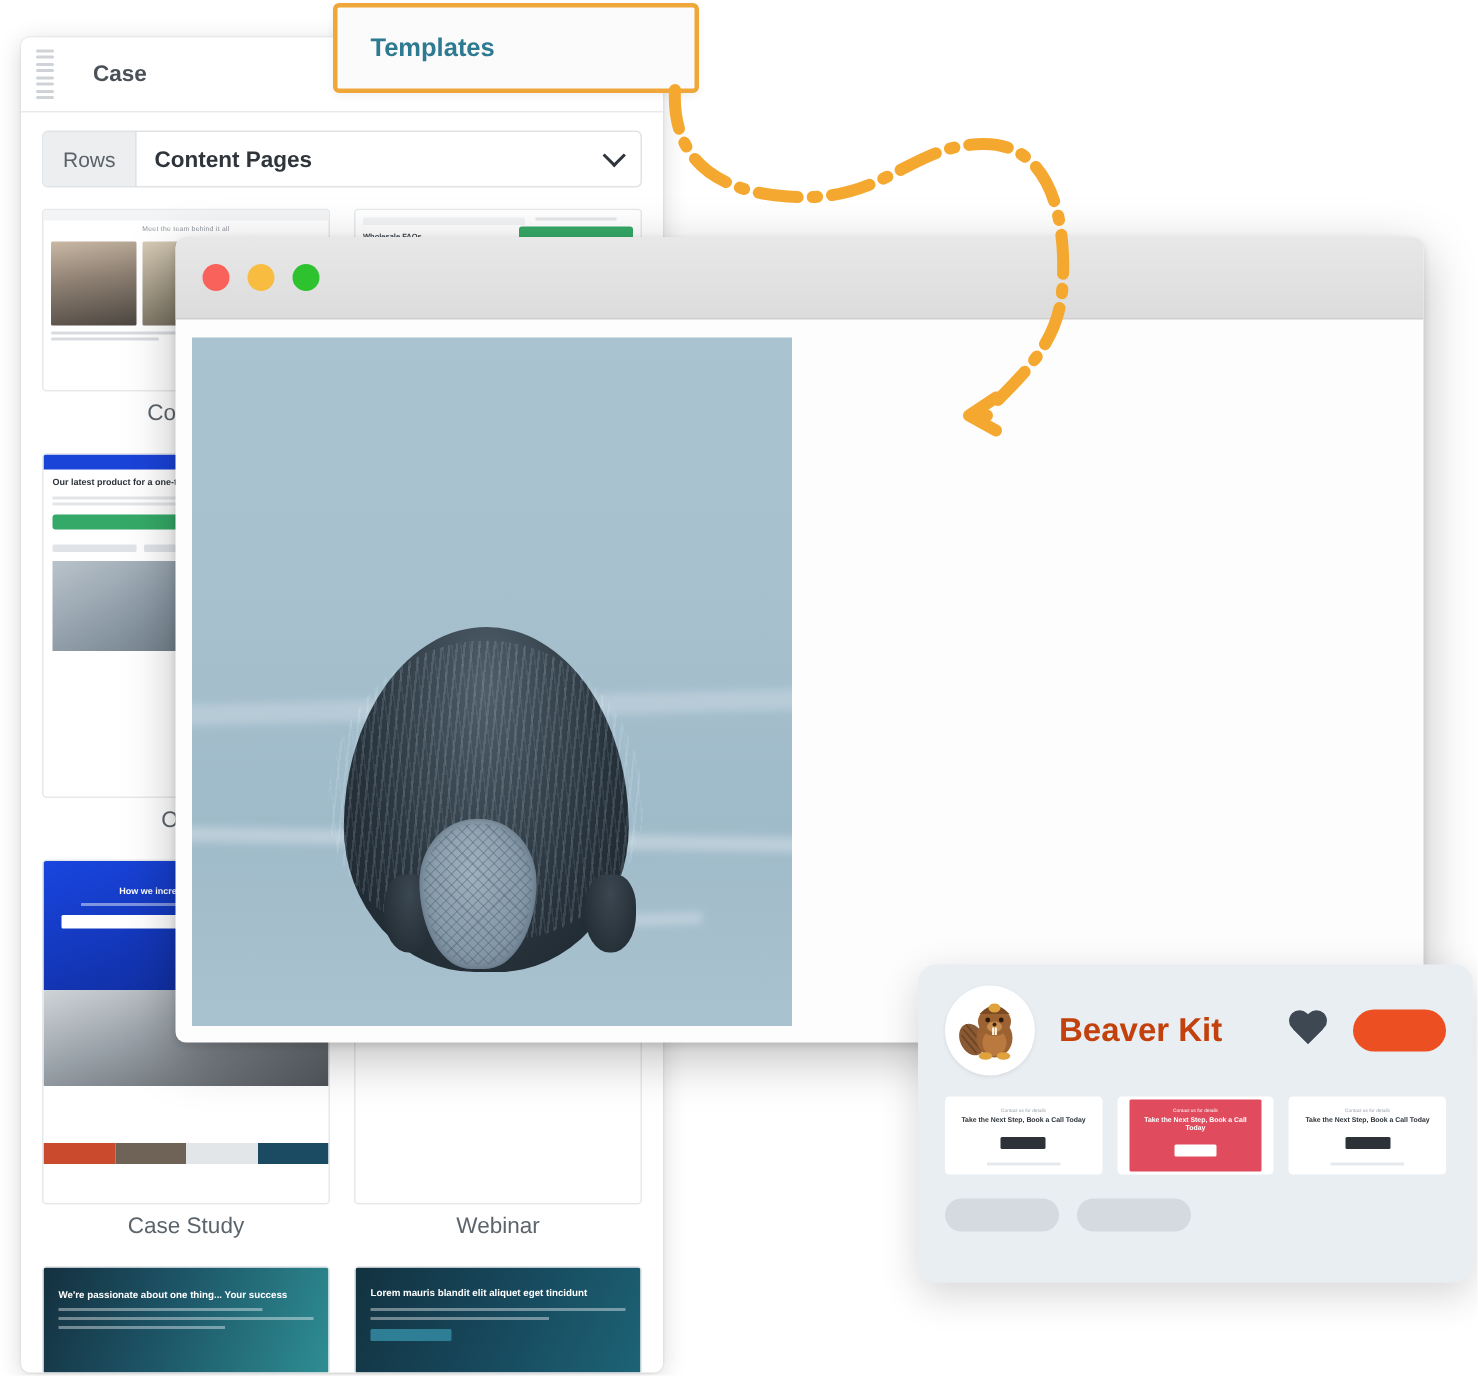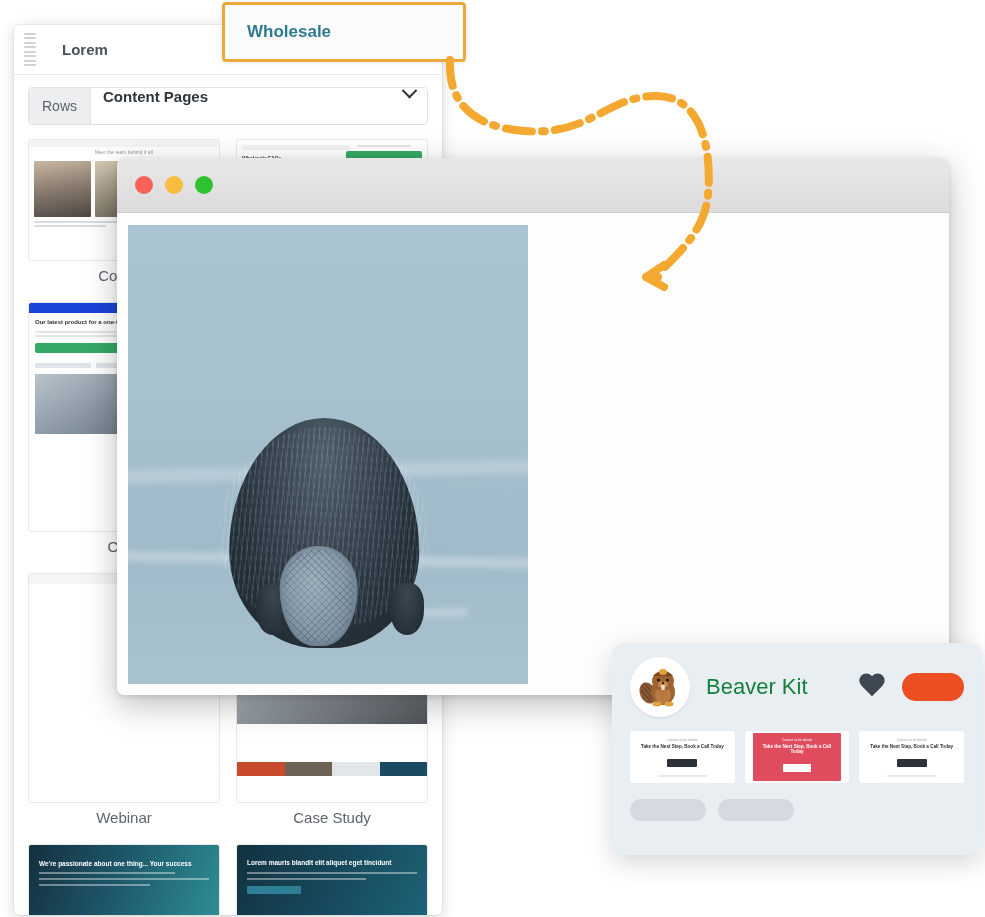--- a/index.html
+++ b/index.html
@@ -41,21 +41,21 @@
     display:flex; align-items:stretch;
     border: 1px solid #dfe3e6; border-radius: 4px; background:#fff;
     overflow:hidden;
   }
   .group-label {
     background:#eceef0; color:#5b6268; font-size:14px;
     display:flex; align-items:center; padding: 0 13px;
     border-right:1px solid #dfe3e6;
   }
   .group-value {
-    flex:1; display:flex; justify-content:space-between;
+    flex:1; display:flex; align-items:center; justify-content:space-between;
     padding: 0 12px; font-size:15px; color:#2f353b; font-weight:700;
   }
   .chev { width:11px; height:11px; border-right:2px solid #2f353b; border-bottom:2px solid #2f353b;
     transform: rotate(45deg) translate(-2px,-2px); }
 
   
   .tpl-scroll { position:absolute; left:0; top:114px; right:0; bottom:0; overflow:hidden; }
   .tpl-grid { padding: 0 14px; display:grid; grid-template-columns: 1fr 1fr; column-gap: 16px; }
   .tpl-cell { margin-bottom: 8px; }
   .thumb {
@@ -207,21 +207,21 @@
     background:#e9eef3; border-radius:12px; z-index:50;
     box-shadow: 0 8px 26px rgba(0,0,0,.16);
     padding: 14px 18px;
   }
   .kit-head { display:flex; align-items:center; }
   .kit-avatar {
     width:60px; height:60px; border-radius:50%; background:#fff; position:relative;
     display:flex; align-items:center; justify-content:center; overflow:hidden;
     box-shadow: 0 1px 3px rgba(0,0,0,.08);
   }
-  .kit-title { margin-left:16px; font-size:22px; font-weight:400; color:#15803d; }
+  .kit-title { margin-left:16px; font-size:22px; font-weight:700; color:#c2410c; }
   .kit-actions { margin-left:auto; display:flex; align-items:center; gap:16px; }
   .heart { width:28px; height:26px; position:relative; }
   .heart::before, .heart::after {
     content:""; position:absolute; top:0; width:14px; height:22px;
     background:#3d4852; border-radius:8px 8px 0 0;
   }
   .heart::before { left:14px; transform: rotate(-45deg); transform-origin: 0 100%; }
   .heart::after  { left:0;   transform: rotate(45deg);  transform-origin: 100% 100%; }
   .kit-btn { width:62px; height:28px; background:#ec4f21; border-radius:14px; }
 
@@ -250,21 +250,21 @@
       <div class="drag-handle">
         <i></i>
           <i></i>
           <i></i>
           <i></i>
           <i></i>
           <i></i>
           <i></i>
           <i></i>
       </div>
-      <div class="tab-item tab-rows">Lorem</div>
+      <div class="tab-item tab-rows">Case</div>
     </div>
 
     <div class="group-row">
       <div class="group-label">Rows</div>
       <div class="group-value">
         <span>Content Pages</span>
         <span class="chev"></span>
       </div>
     </div>
 
@@ -322,27 +322,20 @@
           <div class="tpl-caption">Offer</div>
         </div>
 
         <div class="tpl-cell">
           <div class="thumb tall"></div>
           <div class="tpl-caption">&nbsp;</div>
         </div>
 
         <div class="tpl-cell">
           <div class="thumb tall">
-            <div class="web-top"></div>
-          </div>
-          <div class="tpl-caption">Webinar</div>
-        </div>
-
-        <div class="tpl-cell">
-          <div class="thumb tall">
             <div class="conv-hero">
               <div class="conv-h">How we increased conversions</div>
               <div class="conv-l"></div>
               <div class="conv-fields">
                   <i></i>
                   <i></i>
                 </div>
             </div>
             <div class="office-photo"></div>
             <div style="height:38px;"></div>
@@ -351,20 +344,27 @@
                 <i></i>
                 <i></i>
                 <i></i>
               </div>
           </div>
           <div class="tpl-caption">Case Study</div>
         </div>
 
         <div class="tpl-cell">
           <div class="thumb tall">
+            <div class="web-top"></div>
+          </div>
+          <div class="tpl-caption">Webinar</div>
+        </div>
+
+        <div class="tpl-cell">
+          <div class="thumb tall">
             <div class="team-hero">
               <div class="t">We're passionate about one thing... Your success</div>
               <div class="p w80"></div>
                 <div class="p"></div>
                 <div class="p w65"></div>
             </div>
 
           </div>
 
         </div>
@@ -380,21 +380,21 @@
 
           </div>
 
         </div>
 
       </div>
     </div>
   </div>
 
   <div class="callout-tab">
-    <span>Wholesale</span>
+    <span>Templates</span>
   </div>
 
   <svg class="arrow-svg" width="290" height="240" viewBox="0 0 290 240">
     <path d="M10 5 C 8 45, 30 72, 85 76 C 150 81, 165 42, 215 41 C 262 40, 272 95, 268 140
              C 265 172, 245 192, 222 215" fill="none" stroke="#f5a82f" stroke-width="8" stroke-linecap="round" stroke-dasharray="26 10 3 10"></path>
     <path d="M206 222 L224 210 M206 222 L224 232 M206 222 L218 222" fill="none" stroke="#f5a82f" stroke-width="8" stroke-linecap="round"></path>
   </svg>
 
   <div class="browser">
     <div class="browser-bar">

